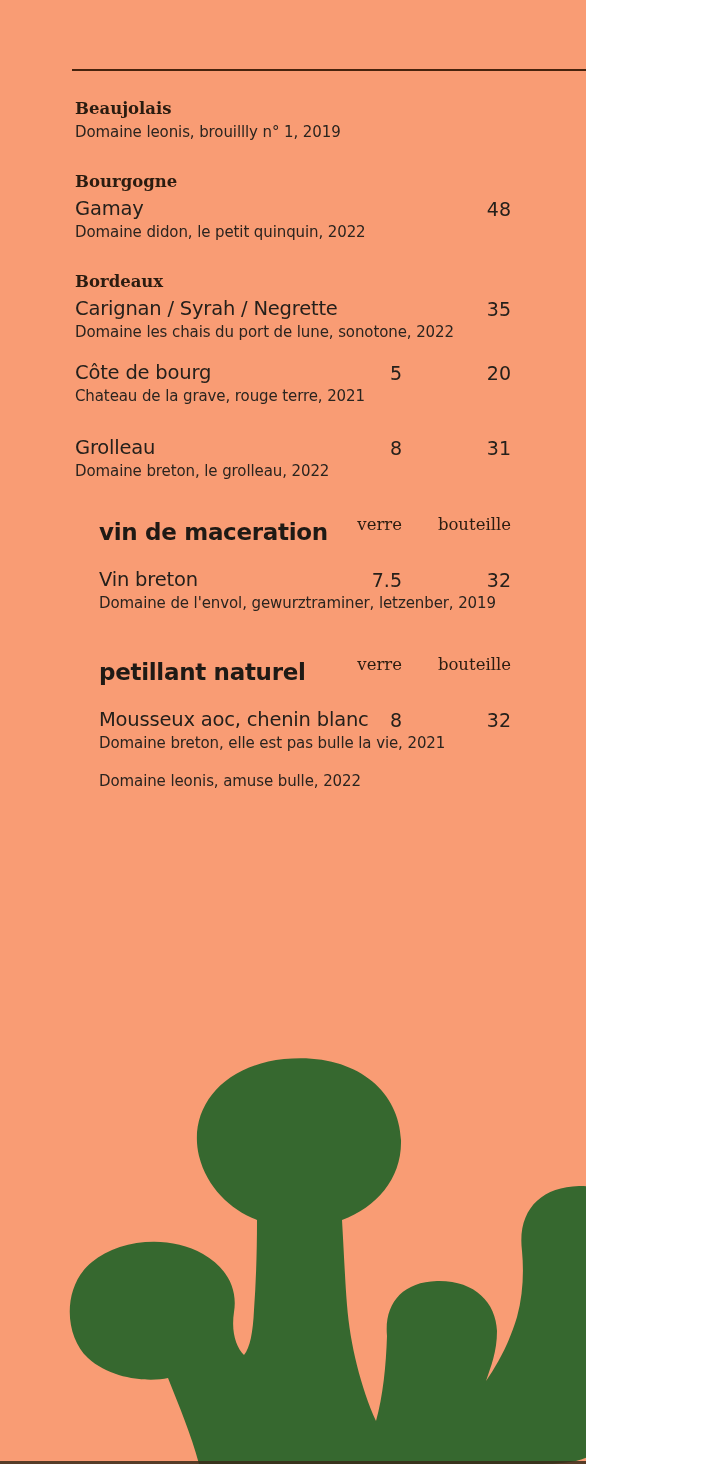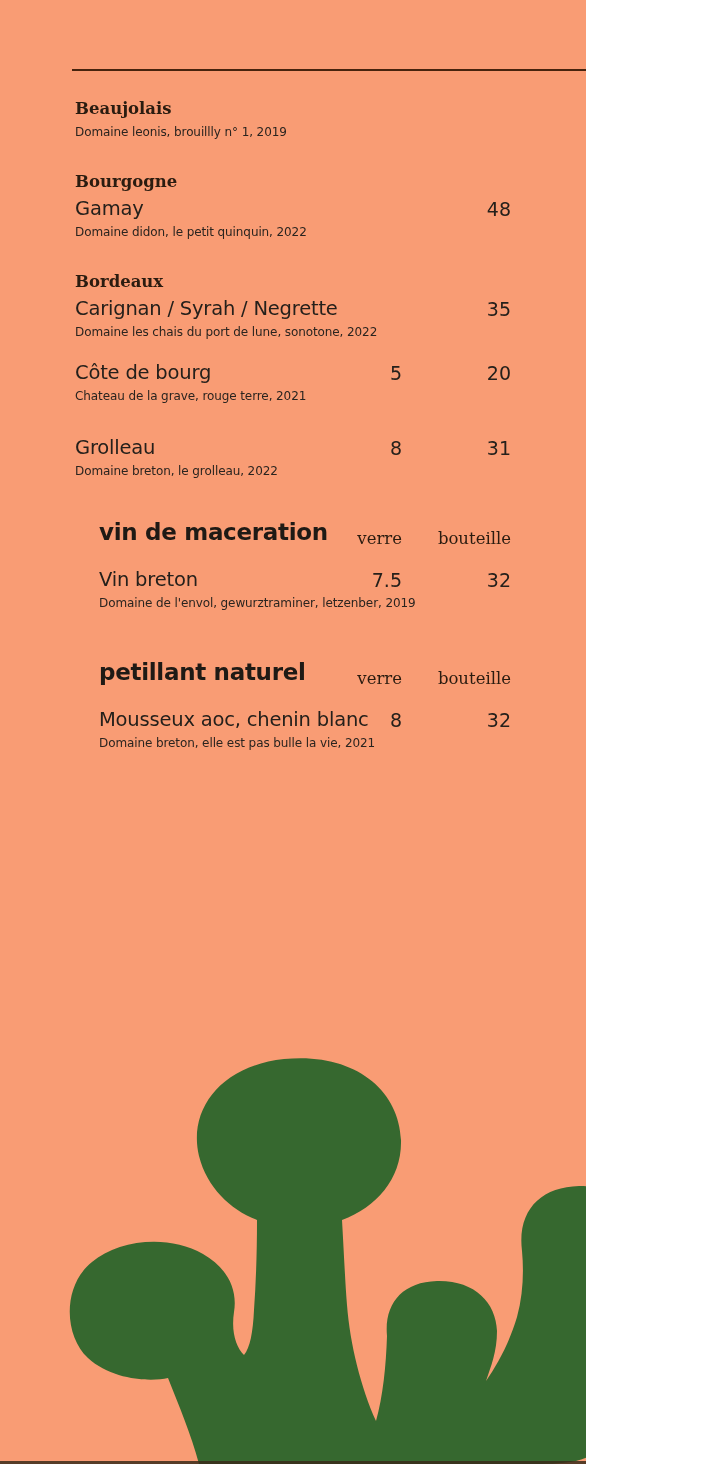--- a/index.html
+++ b/index.html
@@ -19,27 +19,27 @@
   .entry.no-region { margin-top:-11px; }
   .region-label {
     font-family:"DejaVu Serif", serif; font-weight:bold;
     font-size:16.5px; line-height:20px; margin-bottom:5px; color:#2B1C10;
   }
   .wine-row { position:relative; line-height:24px; margin-bottom:2px; }
   .wine-name { font-size:19.5px; letter-spacing:-0.2px; color:#25201B; }
   .price { position:absolute; top:0; font-size:19px; text-align:right; color:#25201B; }
   .price.verre { right:109px; width:70px; }
   .price.bout  { right:0; width:80px; }
-  .wine-desc { font-size:12px; line-height:17px; color:#2A241F; letter-spacing:-0.1px; }
+  .wine-desc { font-size:15px; line-height:17px; color:#2A241F; letter-spacing:-0.1px; }
   .section { margin-top:38px;margin-left:24px; }
   .section + .section { margin-top:46px; }
   .section-title-row { position:relative; line-height:28px; margin-bottom:19px; }
   .section-title { font-size:23px; font-weight:bold; letter-spacing:-0.3px; color:#1F1A15; }
   .col-label {
-    position:absolute; bottom:0; font-family:"DejaVu Serif", serif;
+    position:absolute; bottom:14px; font-family:"DejaVu Serif", serif;
     font-size:16.5px; line-height:20px; text-align:right; color:#2B1C10;
   }
   .col-label.verre { right:109px; width:80px; }
   .col-label.bout  { right:0; width:90px; }
   .section .wine + .wine { margin-top:21px; }
   .seaweed {
     position:absolute; left:0; bottom:0; width:715px; height:450px; display:block;
   }
   .bottom-rule {
     position:absolute; left:0; right:0; bottom:0; height:3px;
@@ -127,20 +127,21 @@
   <div class="wine">
     <div class="wine-row">
       <span class="wine-name">Mousseux aoc, chenin blanc</span>
       <span class="price verre">8</span>
       <span class="price bout">32</span>
     </div>
     <div class="wine-desc">Domaine breton, elle est pas bulle la vie, 2021</div>
   </div>
 
   <div class="wine">
+    <div class="wine-desc">Domaine leonis, amuse bulle, 2022</div>
   </div>
 </div>
   </div>
 </div>
   </div>
 
   <svg class="seaweed" viewBox="0 0 715 450" aria-hidden="true">
     <path fill="#36682F" d="
       M 199 450
       C 191 420 179 392 168 364

